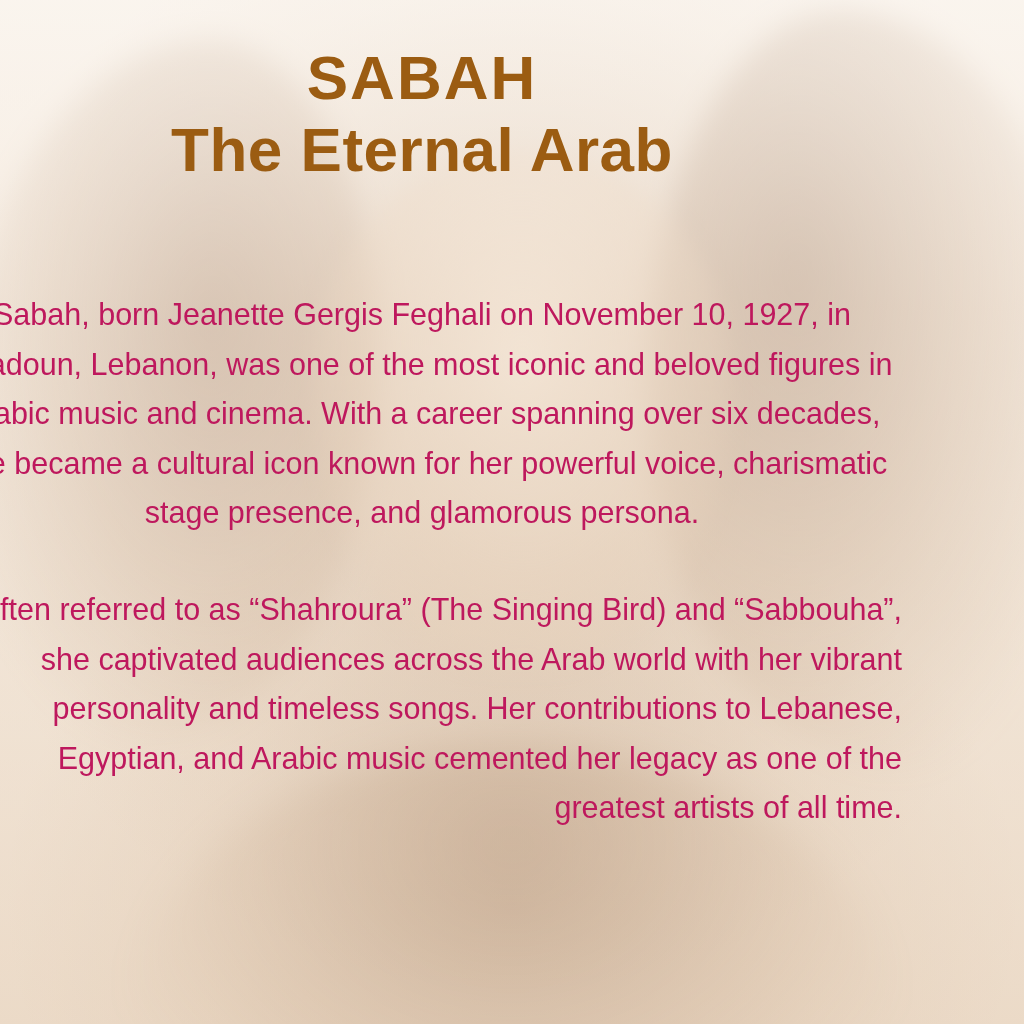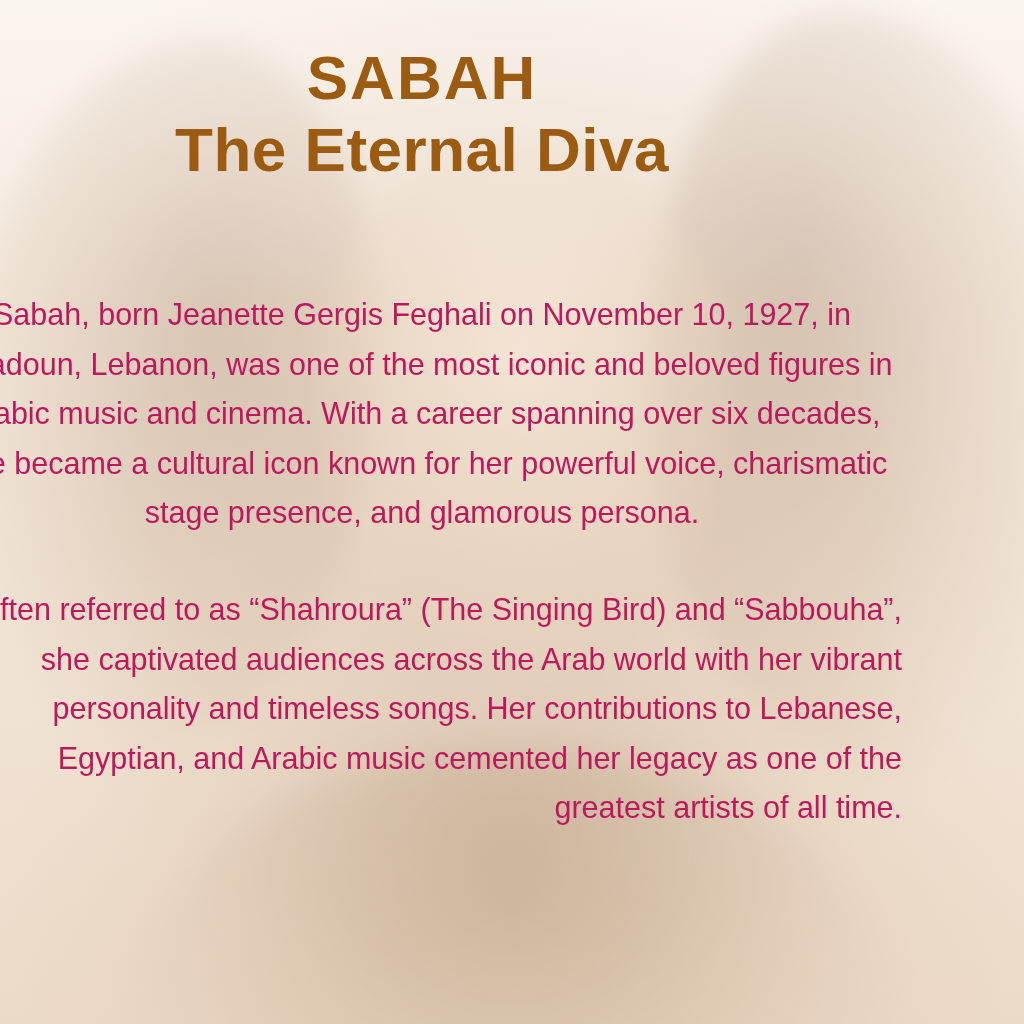--- a/index.html
+++ b/index.html
@@ -133,21 +133,21 @@
     <div class="hair-right"></div>
     <div class="face"></div>
     <div class="shoulder"></div>
     <div class="veil"></div>
   </div>
 
   <div class="content">
 
     <h1 class="title">
       <span class="line1">SABAH</span>
-      <span class="line2">The Eternal Diva</span>
+      <span class="line2">The Eternal Arab</span>
     </h1>
 
     <div class="body-block">
       <p class="para">Sabah, born Jeanette Gergis Feghali on November 10, 1927, in Bdadoun, Lebanon, was one of the most iconic and beloved figures in Arabic music and cinema. With a career spanning over six decades, she became a cultural icon known for her powerful voice, charismatic stage presence, and glamorous persona.</p>
       <p class="para">Often referred to as “Shahroura” (The Singing Bird) and “Sabbouha”, she captivated audiences across the Arab world with her vibrant personality and timeless songs. Her contributions to Lebanese, Egyptian, and Arabic music cemented her legacy as one of the greatest artists of all time.</p>
     </div>
 
   </div>
 </div>
 

